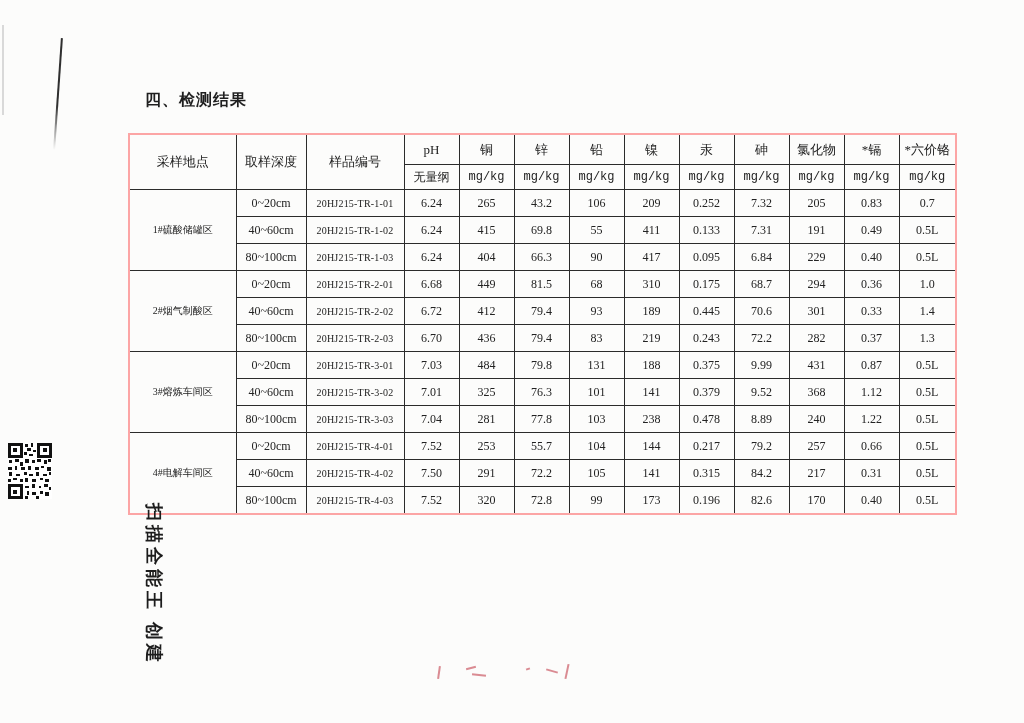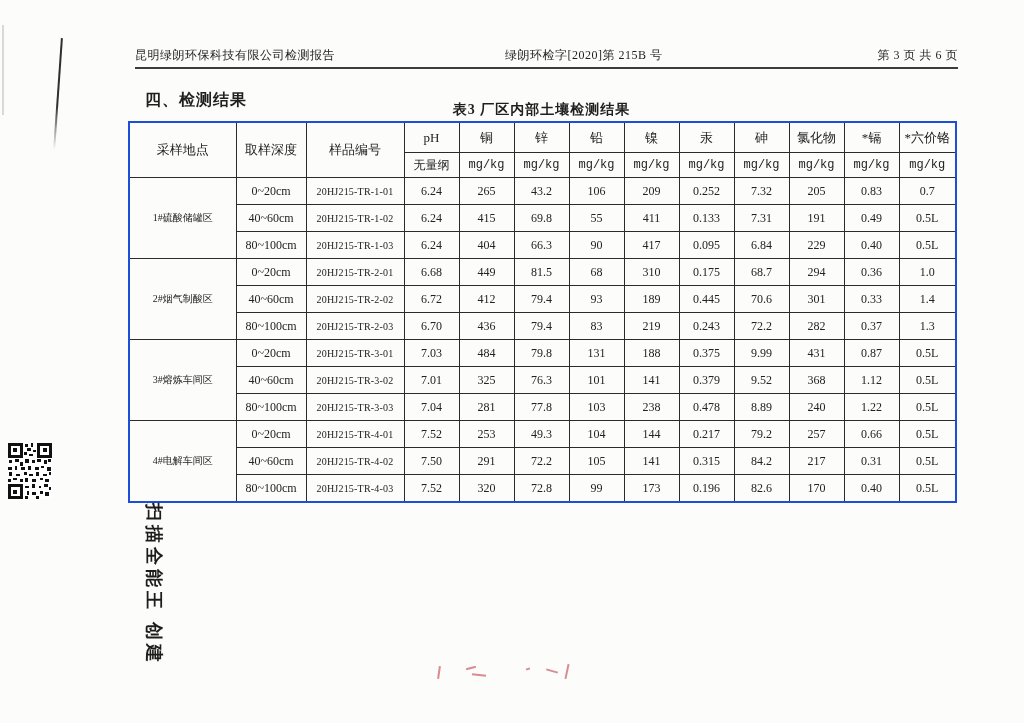--- a/index.html
+++ b/index.html
@@ -52,21 +52,21 @@
     position:absolute;left:128px;top:121px;
     border-collapse:collapse;table-layout:fixed;
     font-size:12px;
   }
   table.results th, table.results td{
     border:1px solid #2b2b2b;
     text-align:center;vertical-align:middle;
     padding:0 2px;overflow:hidden;white-space:nowrap;
     font-weight:normal;color:#222;
   }
-  table.results{border:2px solid #1d4ed8;}
+  table.results{border:2px solid #fca5a5;margin-top:12px;}
   table.results thead tr.names th{height:29px;font-size:13px;}
   table.results thead tr.units th{height:24px;font-family:Liberation Mono, monospace;}
   table.results tbody td{height:26px;}
   td.loc{font-size:10px;}
   td.sid{font-size:10px;letter-spacing:.2px;}
   
   .qr{position:absolute;left:8px;top:443px;width:44px;height:56px;}
   .wm-text{
     position:absolute;left:16px;top:503px;width:24px;height:150px;
     font-size:18px;font-weight:bold;color:#1c1c1c;
@@ -85,29 +85,23 @@
   <div class="crease-line"></div>
   <div class="red-marks">
     <span class="rm1"></span>
       <span class="rm2"></span>
       <span class="rm3"></span>
     <span class="rm4"></span>
       <span class="rm5"></span>
       <span class="rm6"></span>
   </div>
 
-  <div class="hdr">
-    <span class="hdr-left">昆明绿朗环保科技有限公司检测报告</span>
-    <span class="hdr-center">绿朗环检字[2020]第 215B 号</span>
-    <span class="hdr-right">第 3 页 共 6 页</span>
-  </div>
 
   <div class="section-title">四、检测结果</div>
 
-  <div class="table-title">表3  厂区内部土壤检测结果</div>
 
   <table class="results">
     <colgroup>
         <col style="width: 107px;">
         <col style="width: 70px;">
         <col style="width: 98px;">
         <col style="width: 55px;">
         <col style="width: 55px;">
         <col style="width: 55px;">
         <col style="width: 55px;">
@@ -276,21 +270,21 @@
           <td>240</td>
           <td>1.22</td>
           <td>0.5L</td>
         </tr>
         <tr>
           <td rowspan="3" class="loc">4#电解车间区</td>
           <td>0~20cm</td>
           <td class="sid">20HJ215-TR-4-01</td>
           <td>7.52</td>
           <td>253</td>
-          <td>49.3</td>
+          <td>55.7</td>
           <td>104</td>
           <td>144</td>
           <td>0.217</td>
           <td>79.2</td>
           <td>257</td>
           <td>0.66</td>
           <td>0.5L</td>
         </tr>
         <tr>
           <td>40~60cm</td>

